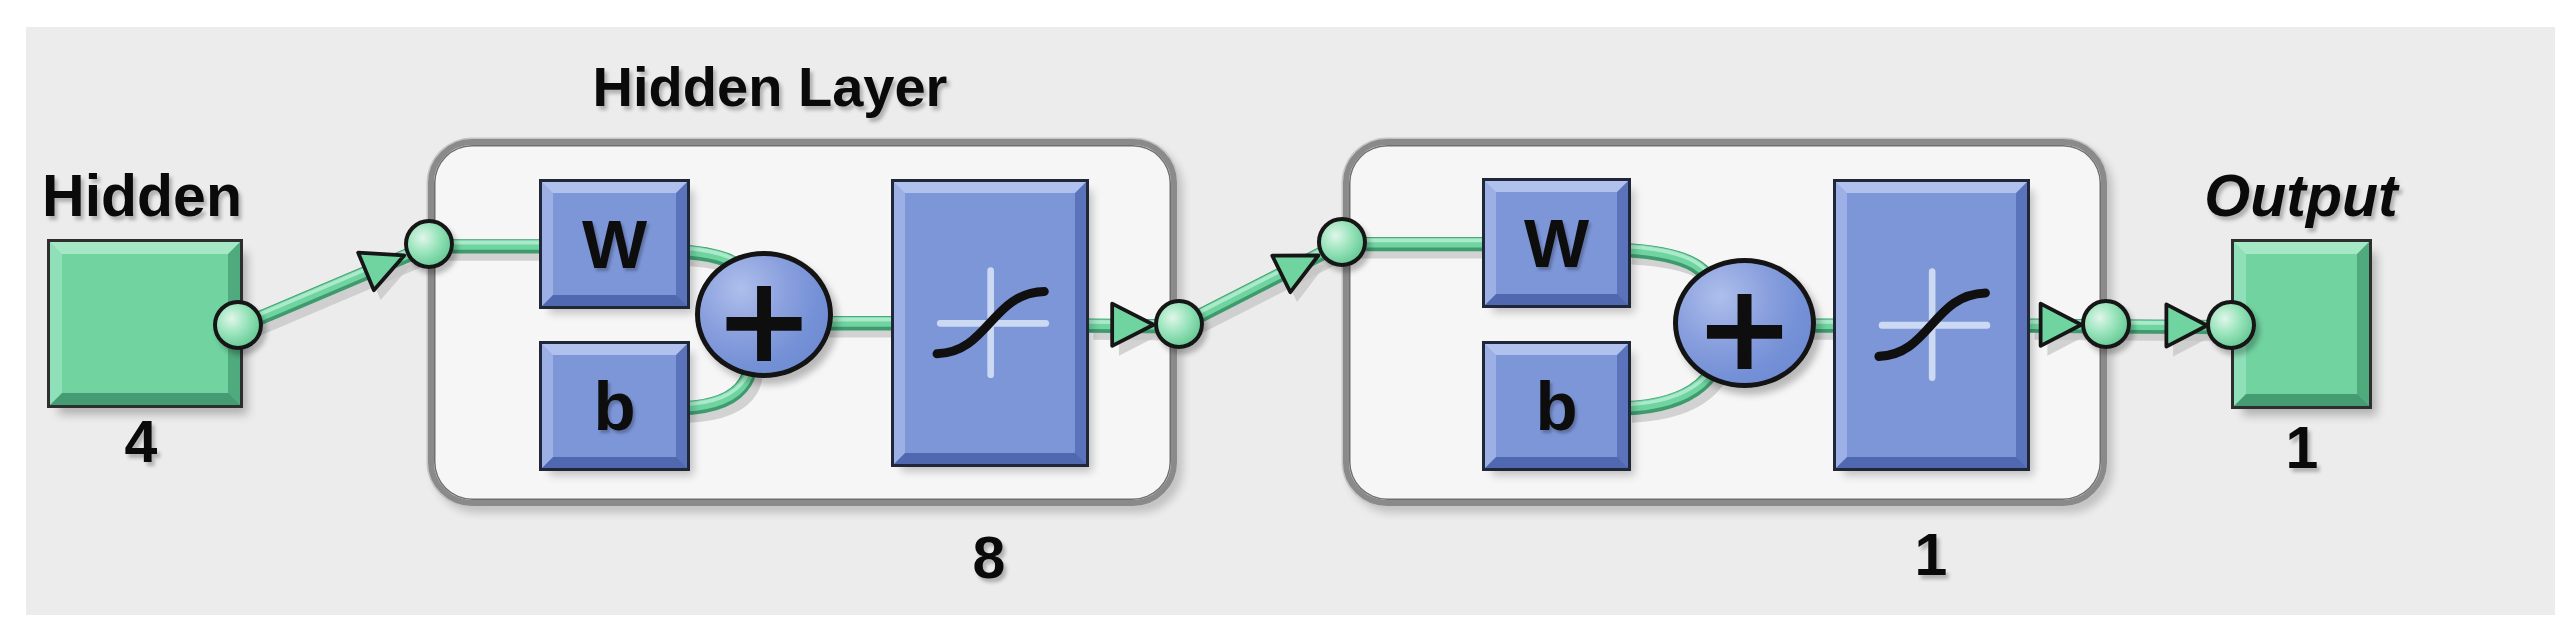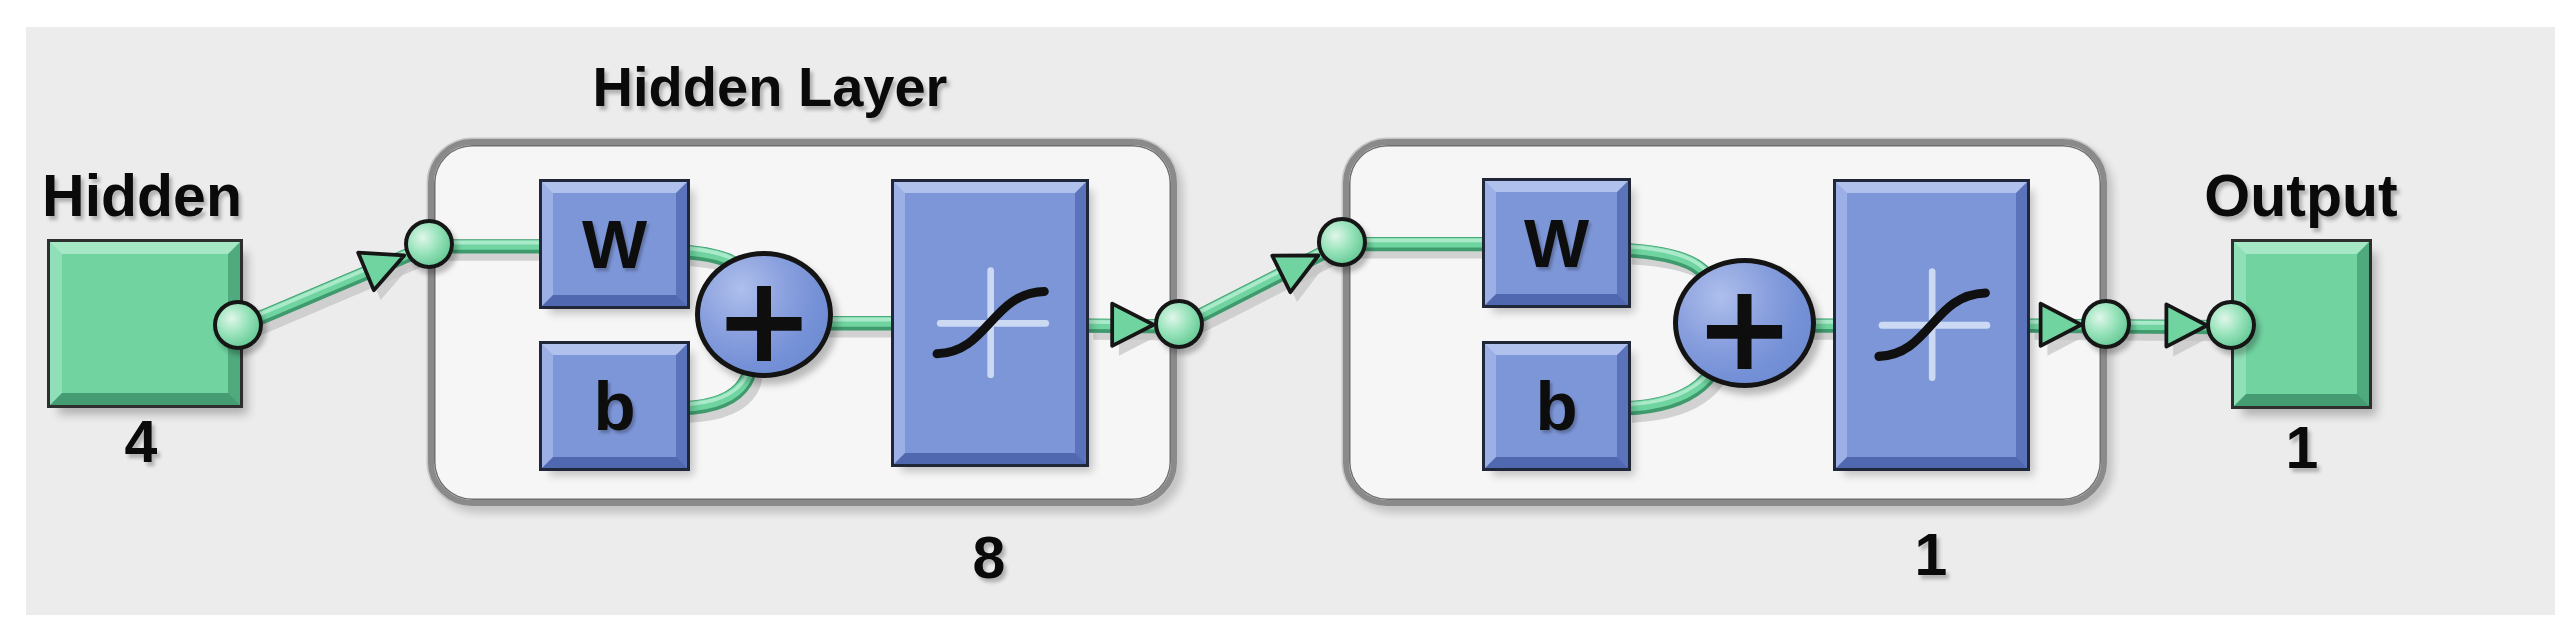--- a/index.html
+++ b/index.html
@@ -167,17 +167,17 @@
   <div class="dot" style="left:1154px; top:299px;"></div>
   <div class="dot" style="left:1317px; top:217px;"></div>
   <div class="dot" style="left:2081px; top:299px;"></div>
   <div class="dot" style="left:2206px; top:300px;"></div>
 
   <div class="lbl big" style="left:142px;  top:167px;">Hidden</div>
   <div class="lbl big" style="left:141px;  top:413px;">4</div>
   <div class="lbl title" style="left:770px; top:59px;">Hidden Layer</div>
   <div class="lbl big" style="left:989px; top:529px;">8</div>
   <div class="lbl big" style="left:1931px; top:526px;">1</div>
-  <div class="lbl big" style="left:2301px; top:167px;">Output</div>
+  <div class="lbl big" style="left:2301px; top:167px;font-style:italic;">Output</div>
   <div class="lbl big" style="left:2302px; top:419px;">1</div>
 
 </div>
 
 
 </body></html>

